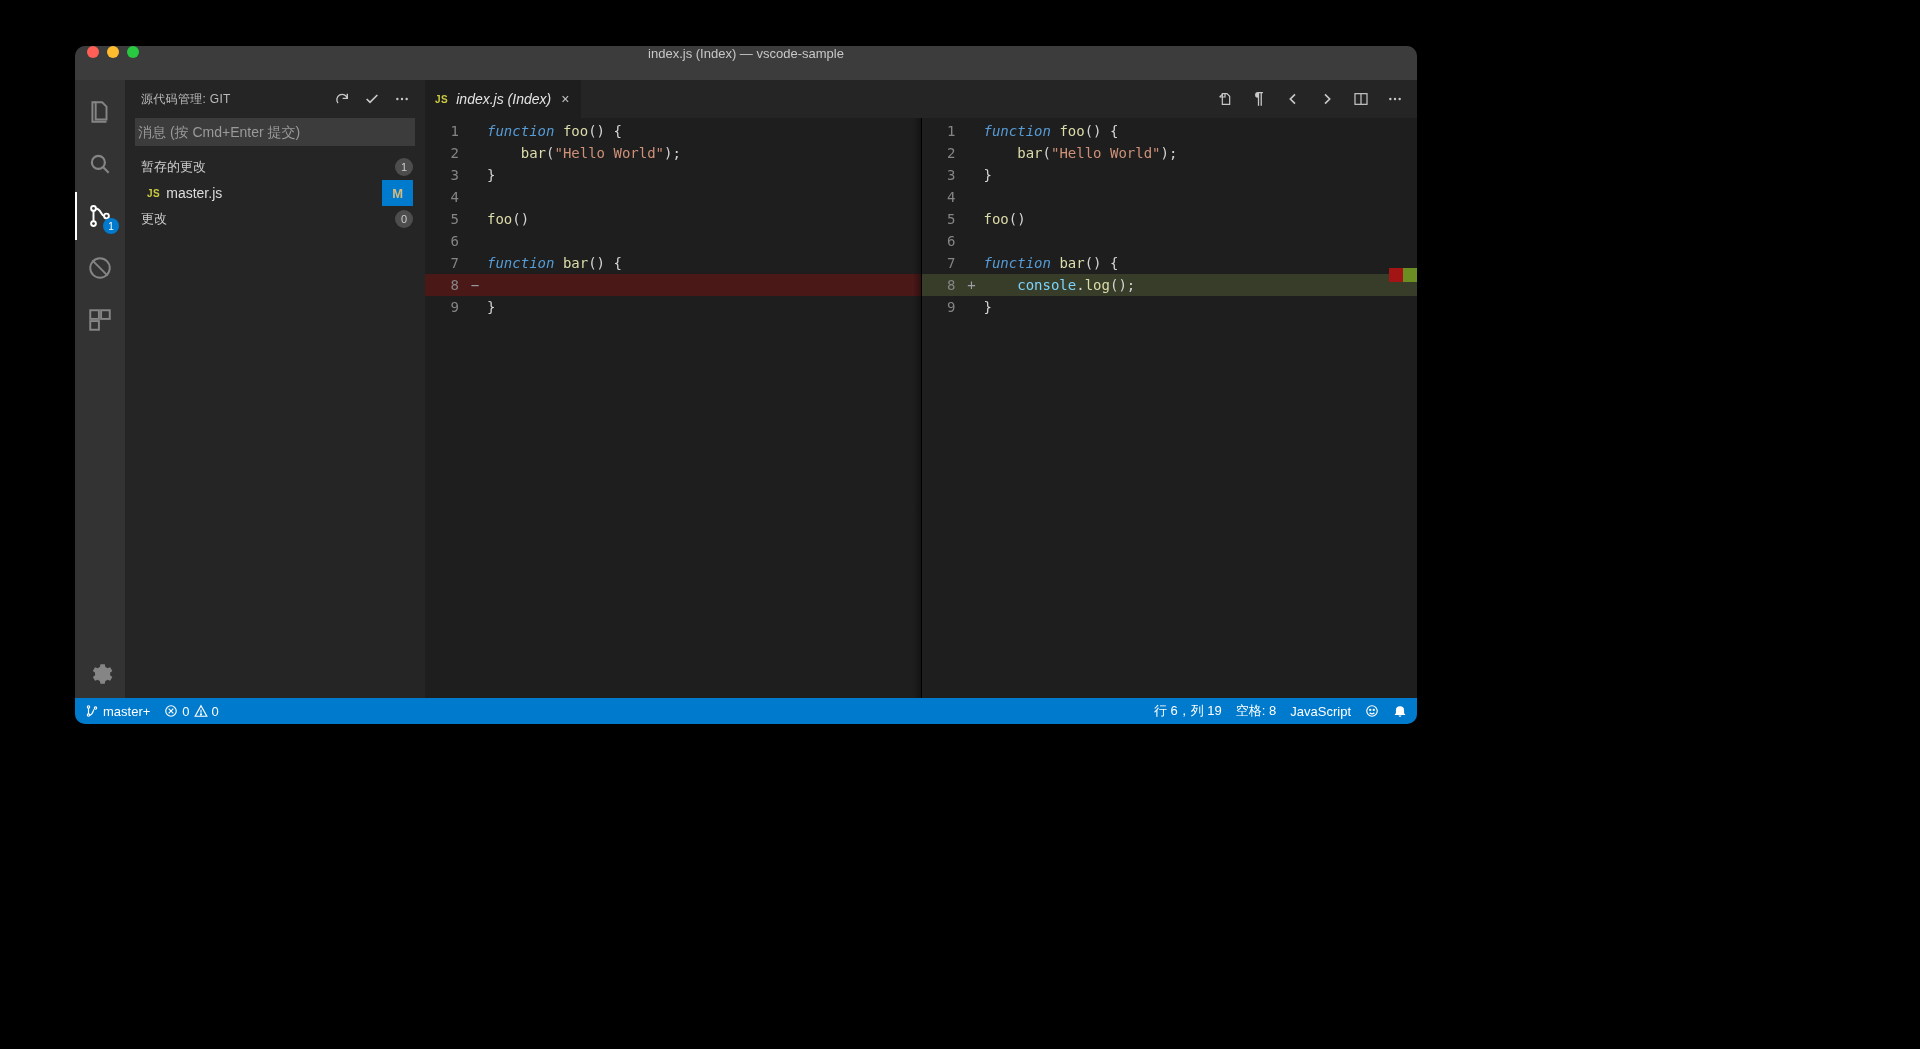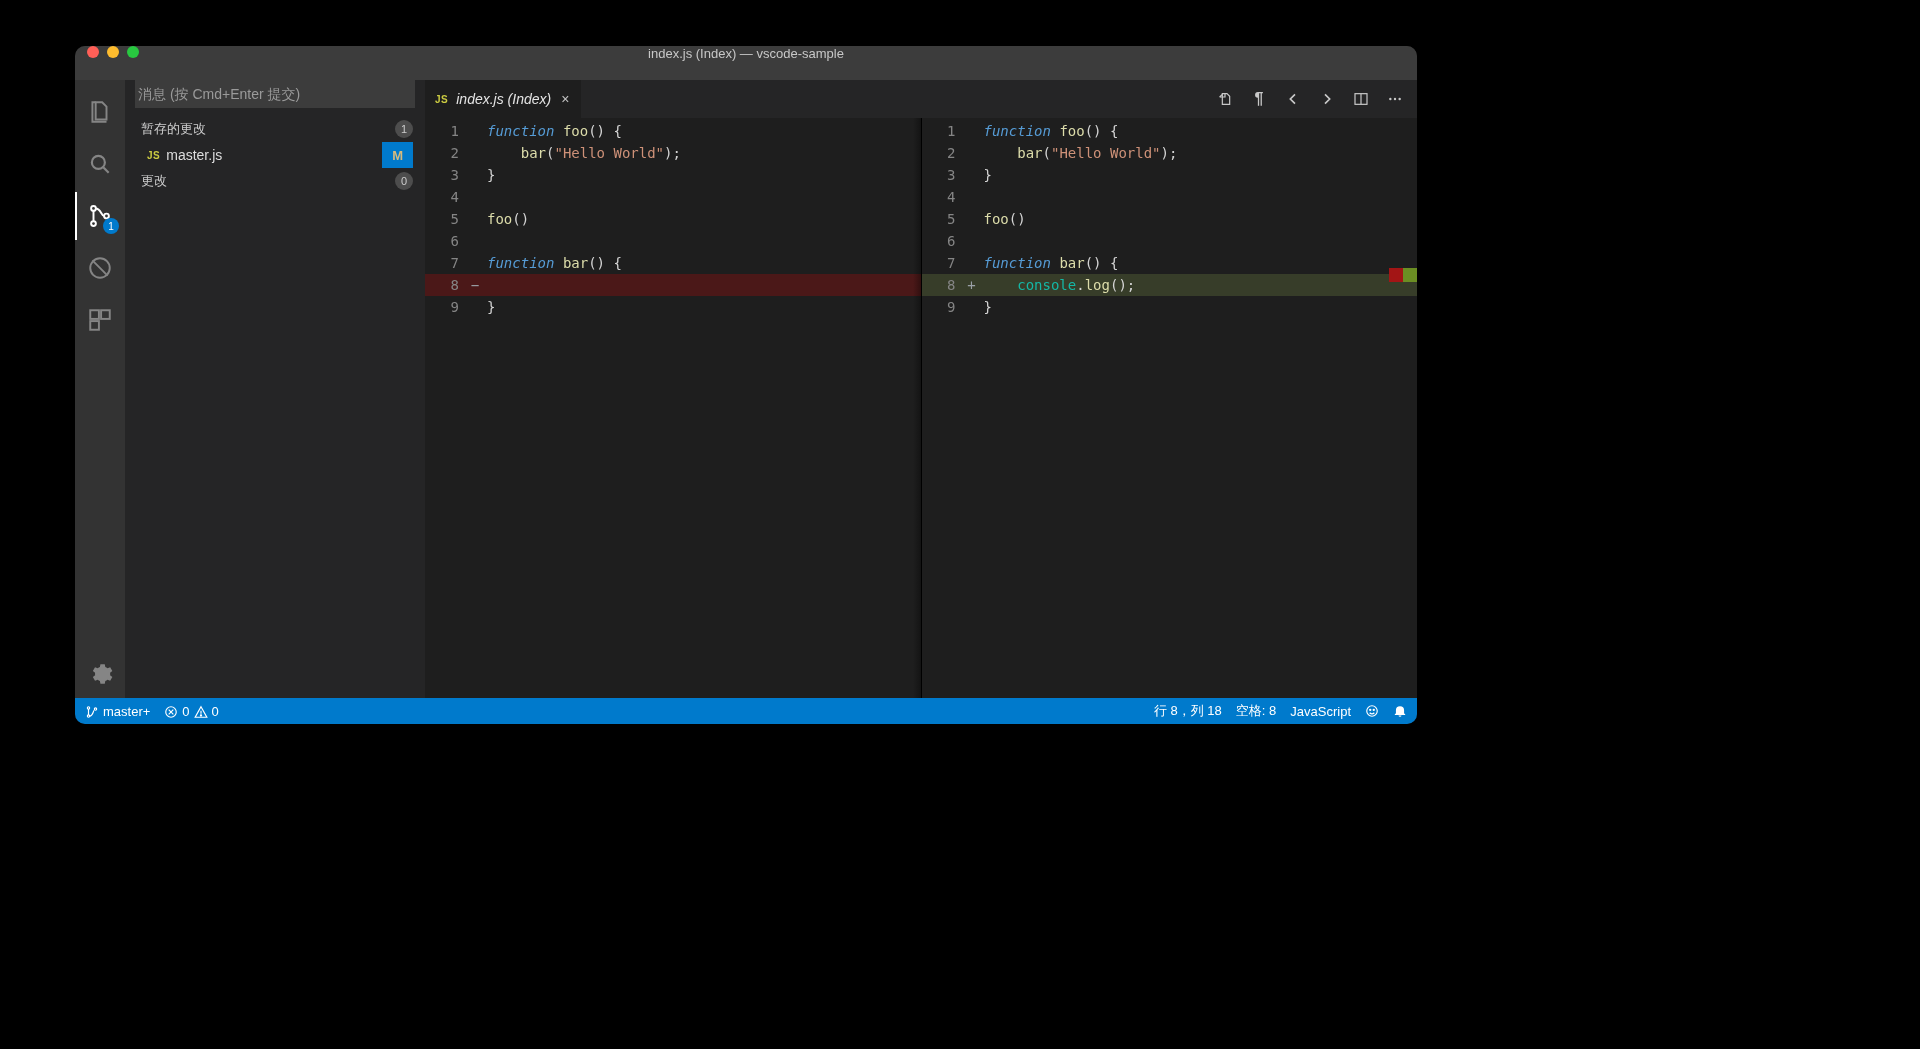--- a/index.html
+++ b/index.html
@@ -275,21 +275,21 @@
   .mark {
     width: 16px;
     text-align: center;
     color: #9aa0a6;
     flex-shrink: 0;
   }
   .code { padding-left: 4px; }
   .kw   { color: #569cd6; font-style: italic; }
   .fn   { color: #dcdcaa; }
   .str  { color: #ce9178; }
-  .obj  { color: #14b8a6; text-align: center; }
+  .obj  { color: #7dd3fc; text-align: center; }
   .removed { background: #4b1818; }
   .added   { background: #373d29; }
   
   .ruler {
     position: absolute;
     top: 0;
     right: 0;
     width: 28px;
     height: 100%;
     pointer-events: none;
@@ -303,21 +303,21 @@
     background: #007acc;
     color: #fff;
     display: flex;
     align-items: center;
     font-size: 13px;
     padding: 0 10px;
     gap: 14px;
   }
   .status .s-item {
     display: flex;
-    align-items: flex-end;
+    align-items: flex-start;
     gap: 4px;
     cursor: pointer;
   }
   .status svg { width: 14px; height: 14px; }
   .status .spacer { flex: 1; }
 </style>
 </head>
 <body>
 
 <div class="window">
@@ -371,20 +371,41 @@
       </div>
       <div class="spacer"></div>
       <div class="act-item">
         <svg viewBox="0 0 24 24" fill="currentColor">
             <path d="M12 8a4 4 0 100 8 4 4 0 000-8zm9.4 4a7.7 7.7 0 00-.1-1.2l2.1-1.6-2-3.4-2.5 1a8 8 0 00-2-1.2L16.4 3h-4l-.5 2.6a8 8 0 00-2 1.2l-2.5-1-2 3.4 2.1 1.6a7.7 7.7 0 000 2.4L5.4 14.8l2 3.4 2.5-1a8 8 0 002 1.2l.5 2.6h4l.5-2.6a8 8 0 002-1.2l2.5 1 2-3.4-2.1-1.6c.1-.4.1-.8.1-1.2z"></path>
           </svg>
       </div>
     </div>
 
     <div class="sidebar">
+      <div class="sb-header">
+        <span class="h-title">源代码管理: GIT</span>
+        <span class="h-icon">
+          <svg viewBox="0 0 24 24" stroke="currentColor" fill="none" stroke-width="2">
+              <path d="M20 11A8 8 0 106 18"></path>
+              <path d="M20 4v7h-7"></path>
+            </svg>
+        </span>
+        <span class="h-icon">
+          <svg viewBox="0 0 24 24" stroke="currentColor" fill="none" stroke-width="2.5">
+              <path d="M4 12l5 5L20 6"></path>
+            </svg>
+        </span>
+        <span class="h-icon">
+          <svg viewBox="0 0 24 24" fill="currentColor">
+              <circle cx="5" cy="12" r="1.8"></circle>
+              <circle cx="12" cy="12" r="1.8"></circle>
+              <circle cx="19" cy="12" r="1.8"></circle>
+            </svg>
+        </span>
+      </div>
       <input class="sb-input" placeholder="消息 (按 Cmd+Enter 提交)" style="">
       <div class="sb-section-row">
         <span>暂存的更改</span>
         <span class="count">1</span>
       </div>
       <div class="sb-file-row">
         <span class="js-icon">JS</span>
         <span>master.js</span>
         <span class="status">M</span>
       </div>
@@ -487,21 +508,21 @@
       <span>0</span>
       <svg viewBox="0 0 24 24" stroke="currentColor" fill="none" stroke-width="2">
           <path d="M12 3l10 18H2z"></path>
           <path d="M12 10v5"></path>
           <circle cx="12" cy="18" r="1" fill="currentColor"></circle>
         </svg>
       <span>0</span>
     </div>
     <div class="spacer"></div>
     <div class="s-item">
-        <span>行 8，列 18</span>
+        <span>行 6，列 19</span>
       </div>
     <div class="s-item">
         <span>空格: 8</span>
       </div>
     <div class="s-item">
         <span>JavaScript</span>
       </div>
     <div class="s-item">
       <svg viewBox="0 0 24 24" stroke="currentColor" fill="none" stroke-width="2">
           <circle cx="12" cy="12" r="9"></circle>

